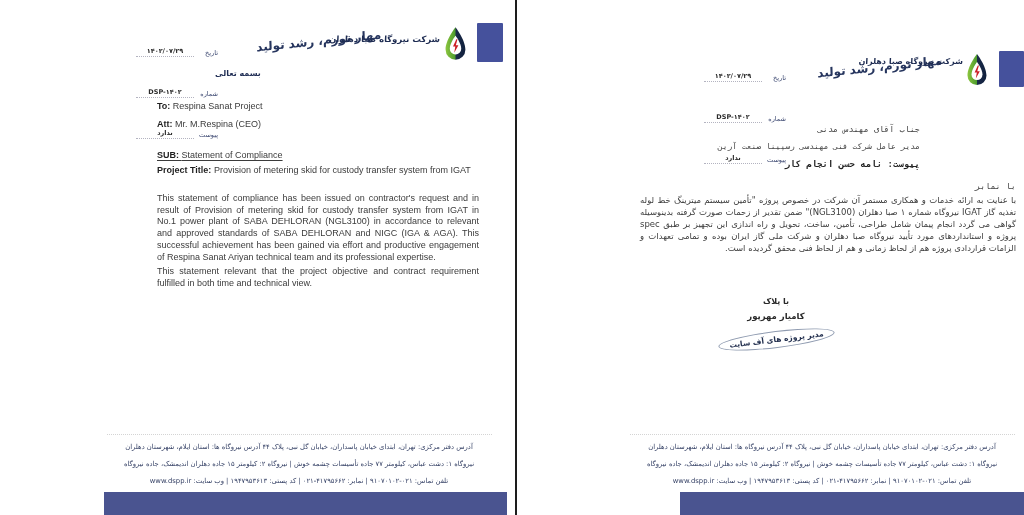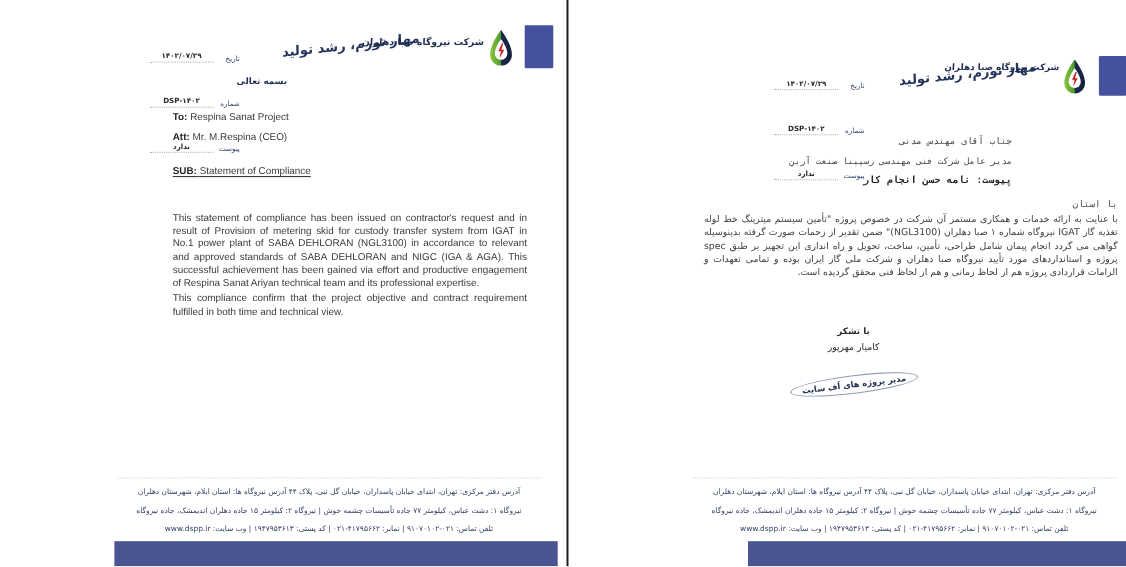--- a/index.html
+++ b/index.html
@@ -37,21 +37,21 @@
   .en-para { position:absolute; font-size:9px; line-height:11.7px; color:#3b3b3b; text-align:justify; }
 
   
   .fa-line { position:absolute; font-family:Liberation Mono, monospace; direction:rtl; font-size:8.5px; color:#474747; white-space:nowrap; }
   .fa-bold { font-weight:bold; color:#1f1f1f; }
   .fa-para { position:absolute; font-family:"DejaVu Sans",sans-serif; direction:rtl; font-size:8.5px;
              line-height:12px; color:#3d3d3d; text-align:justify; }
 
   .sig-block { position:absolute; text-align:center; font-family:"DejaVu Sans",sans-serif; direction:rtl; color:#2a2a2a; }
   .sig-thanks { font-size:8px; font-weight:bold; margin-bottom:5px; }
-  .sig-name { font-size:8.5px; font-weight:normal; margin-bottom:16px; }
+  .sig-name { font-size:8.5px; font-weight:bold; margin-bottom:6px; }
   .sig-oval { display:inline-block; border:1px solid #8f9bb0; border-radius:50%;
               padding:3px 10px; transform:rotate(-7deg); font-size:7.5px; font-weight:bold; color:#23304f; white-space:nowrap; }
 
   .footer-hairline { position:absolute; border-top:1px dotted #d4d4d4; }
   .footer-text { position:absolute; font-family:"DejaVu Sans",sans-serif; direction:rtl; text-align:center;
                  font-size:6.8px; line-height:17px; color:#323e63; }
   .footer-bar { position:absolute; background:#4a5490; height:23px; top:492px; }
 
   svg { display:block; }
 </style>
@@ -106,22 +106,26 @@
       <span>Respina Sanat Project</span>
     </div>
     <div class="en-line" style="left:157px; top:119px;">
       <span class="lbl">Att:</span>
       <span>Mr. M.Respina (CEO)</span>
     </div>
     <div class="en-line sub-underline" style="left:157px; top:150px;">
       <span class="lbl">SUB:</span>
       <span>Statement of Compliance</span>
     </div>
+    <div class="en-line" style="left:157px; top:165px;">
+      <span class="lbl">Project Title:</span>
+      <span>Provision of metering skid for custody transfer system from IGAT</span>
+    </div>
     <div class="en-para" style="left:157px; top:193px; width:322px;">This statement of compliance has been issued on contractor's request and in result of Provision of metering skid for custody transfer system from IGAT in No.1 power plant of SABA DEHLORAN (NGL3100) in accordance to relevant and approved standards of SABA DEHLORAN and NIGC (IGA &amp; AGA). This successful achievement has been gained via effort and productive engagement of Respina Sanat Ariyan technical team and its professional expertise.</div>
-    <div class="en-para" style="left:157px; top:266px; width:322px;">This compliance confirm that the project objective and contract requirement fulfilled in both time and technical view.</div>
+    <div class="en-para" style="left:157px; top:266px; width:322px;">This statement relevant that the project objective and contract requirement fulfilled in both time and technical view.</div>
 
     <div class="footer-hairline" style="left:107px; top:434px; width:385px;"></div>
     <div class="footer-text" style="left:105px; top:439px; width:388px;">
       <div>آدرس دفتر مرکزی: تهران، ابتدای خیابان پاسداران، خیابان گل نبی، پلاک ۴۴     آدرس نیروگاه ها: استان ایلام، شهرستان دهلران</div>
       <div>نیروگاه ۱: دشت عباس، کیلومتر ۷۷ جاده تأسیسات چشمه خوش   |   نیروگاه ۲: کیلومتر ۱۵ جاده دهلران اندیمشک، جاده نیروگاه</div>
       <div>تلفن تماس: ۰۲۱-۹۱۰۷۰۱۰۲   |   نمابر: ۴۱۷۹۵۶۶۲-۰۲۱   |   کد پستی: ۱۹۴۷۹۵۳۶۱۳   |   وب سایت: www.dspp.ir</div>
     </div>
     <div class="footer-bar" style="left:104px; width:403px;"></div>
   </div>
 
@@ -162,25 +166,25 @@
         <path d="M12 9 C12 9 6.5 16 6.5 21.5 A5.5 5.5 0 0 0 17.5 21.5 C17.5 16 12 9 12 9 Z" fill="#ffffff"></path>
         <path d="M12.8 12.5 L9.6 19.5 H11.8 L10.8 25.5 L14.8 18.2 H12.3 L13.9 12.5 Z" fill="#cc2027"></path>
       </svg>
     </div>
 
     <div class="abs accent-square" style="left:482px; top:51px; width:25px; height:36px;"></div>
 
     <div class="fa-line" style="right:104px; top:124px;">جناب آقای مهندس مدنی</div>
     <div class="fa-line" style="right:104px; top:142px; font-size:8px;">مدیر عامل شرکت فنی مهندسی رسپینا صنعت آرین</div>
     <div class="fa-line fa-bold" style="right:104px; top:159px; font-size:9px;">پیوست: نامه حسن انجام کار</div>
-    <div class="fa-line" style="right:8px; top:181px;">با استان</div>
+    <div class="fa-line" style="right:8px; top:181px;">با نمابر</div>
     <div class="fa-para" style="right:8px; top:194px; width:376px;">با عنایت به ارائه خدمات و همکاری مستمر آن شرکت در خصوص پروژه "تأمین سیستم میترینگ خط لوله تغذیه گاز IGAT نیروگاه شماره ۱ صبا دهلران (NGL3100)" ضمن تقدیر از زحمات صورت گرفته بدینوسیله گواهی می گردد انجام پیمان شامل طراحی، تأمین، ساخت، تحویل و راه اندازی این تجهیز بر طبق spec پروژه و استانداردهای مورد تأیید نیروگاه صبا دهلران و شرکت ملی گاز ایران بوده و تمامی تعهدات و الزامات قراردادی پروژه هم از لحاظ زمانی و هم از لحاظ فنی محقق گردیده است.</div>
 
     <div class="sig-block" style="left:200px; top:297px; width:118px;">
-      <div class="sig-thanks">با تشکر</div>
+      <div class="sig-thanks">با پلاک</div>
       <div class="sig-name">کامیار مهرپور</div>
       <div class="sig-oval">
         <span>مدیر پروژه های آف سایت</span>
       </div>
     </div>
 
     <div class="footer-hairline" style="left:113px; top:434px; width:385px;"></div>
     <div class="footer-text" style="left:111px; top:439px; width:388px;">
       <div>آدرس دفتر مرکزی: تهران، ابتدای خیابان پاسداران، خیابان گل نبی، پلاک ۴۴     آدرس نیروگاه ها: استان ایلام، شهرستان دهلران</div>
       <div>نیروگاه ۱: دشت عباس، کیلومتر ۷۷ جاده تأسیسات چشمه خوش   |   نیروگاه ۲: کیلومتر ۱۵ جاده دهلران اندیمشک، جاده نیروگاه</div>

